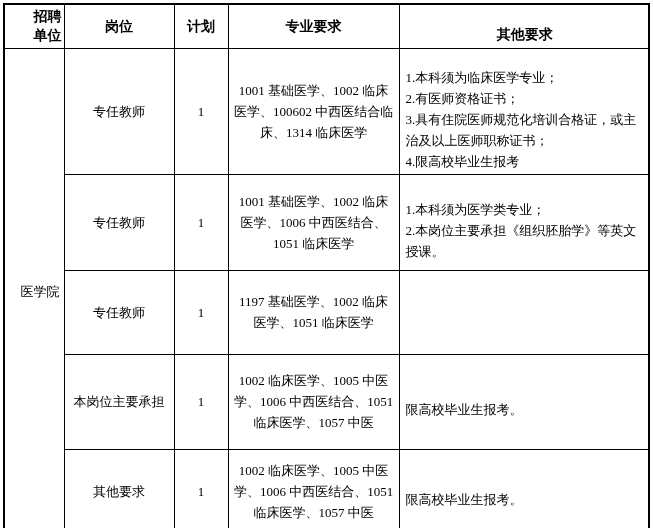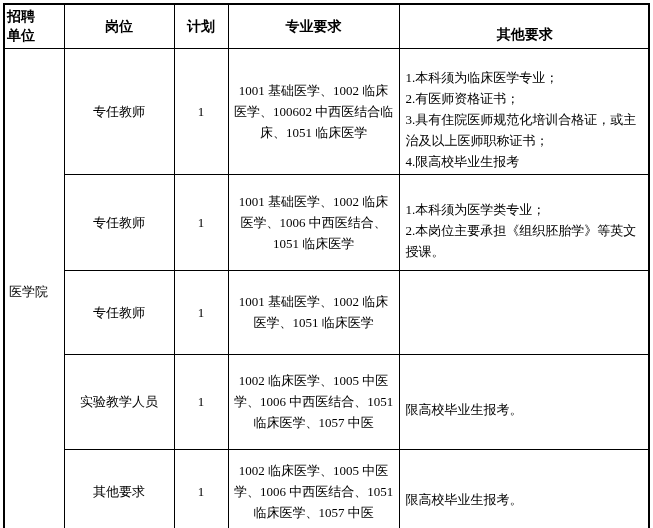--- a/index.html
+++ b/index.html
@@ -35,21 +35,21 @@
     font-size: 13px;
     line-height: 21px;
     padding: 3px 4px;
   }
   tr.header-row { height: 44px; }
   tr.row-0 { height: 116px; }
   tr.row-1 { height: 96px; }
   tr.row-2 { height: 84px; }
   tr.row-3 { height: 95px; }
   tr.row-4 { height: 86px; }
-  .col-unit     { text-align: left; margin-left: 13px; }
+  .col-unit     { text-align: right; margin-left: 13px; }
   .col-position { text-align: center; margin-top: 34px; }
   .col-plan     { text-align: center; margin-top: 44px; }
   .col-major    { text-align: center; padding: 2px 5px; }
   .col-other    { text-align: left; padding: 18px 4px 2px 6px; }
 </style>
 </head>
 <body>
 
 <table class="recruit">
   <colgroup>
@@ -67,41 +67,41 @@
       <th class="col-plan">计划</th>
       <th class="col-major">专业要求</th>
       <th class="col-other" style="text-align:center">其他要求</th>
     </tr>
   </thead>
   <tbody>
     <tr class="row-0">
       <td class="col-unit" rowspan="5">医学院</td>
       <td class="col-position">专任教师</td>
       <td class="col-plan">1</td>
-      <td class="col-major">1001 基础医学、1002 临床医学、100602 中西医结合临床、1051 临床医学</td>
+      <td class="col-major">1001 基础医学、1002 临床医学、100602 中西医结合临床、1314 临床医学</td>
       <td class="col-other">1.本科须为临床医学专业；
 2.有医师资格证书；
 3.具有住院医师规范化培训合格证，或主治及以上医师职称证书；
 4.限高校毕业生报考</td>
     </tr>
     <tr class="row-1">
       <td class="col-position">专任教师</td>
       <td class="col-plan">1</td>
       <td class="col-major">1001 基础医学、1002 临床医学、1006 中西医结合、1051 临床医学</td>
       <td class="col-other">1.本科须为医学类专业；
 2.本岗位主要承担《组织胚胎学》等英文授课。</td>
     </tr>
     <tr class="row-2">
       <td class="col-position">专任教师</td>
       <td class="col-plan">1</td>
-      <td class="col-major">1001 基础医学、1002 临床医学、1051 临床医学</td>
+      <td class="col-major">1197 基础医学、1002 临床医学、1051 临床医学</td>
       <td class="col-other"></td>
     </tr>
     <tr class="row-3">
-      <td class="col-position">实验教学人员</td>
+      <td class="col-position">本岗位主要承担</td>
       <td class="col-plan">1</td>
       <td class="col-major">1002 临床医学、1005 中医学、1006 中西医结合、1051 临床医学、1057 中医</td>
       <td class="col-other">限高校毕业生报考。</td>
     </tr>
     <tr class="row-4">
       <td class="col-position">其他要求</td>
       <td class="col-plan">1</td>
       <td class="col-major">1002 临床医学、1005 中医学、1006 中西医结合、1051 临床医学、1057 中医</td>
       <td class="col-other">限高校毕业生报考。</td>
     </tr>

